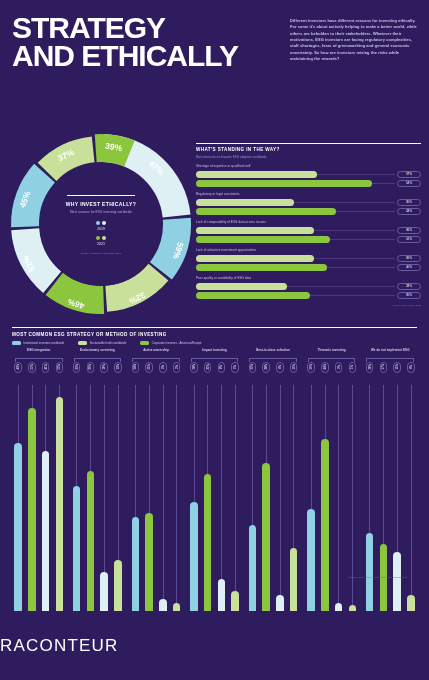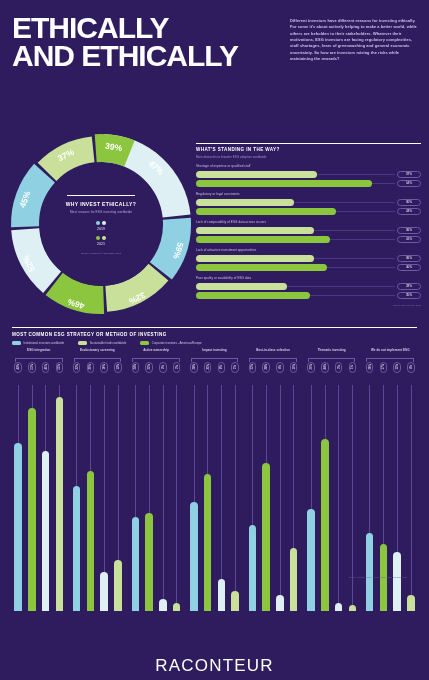--- a/index.html
+++ b/index.html
@@ -87,32 +87,32 @@
   }
   .cap span {
     font-size:3px; color:#ffffff; writing-mode:vertical-rl; transform:rotate(180deg);
     letter-spacing:-.2px;
   }
   .stem { width:.5px; background:#5c4a94; }
   .bar { width:7.5px; border-radius:4px 4px 0 0; }
 
   .plot { position:relative; height:238px; }
   .footer {
-    position:absolute; left:0; right:0; bottom:4px;
-    display:flex; justify-content:center; align-items:center;
+    position:absolute; left:0; right:0; bottom:24px;
+    display:flex; justify-content:flex-start; align-items:center;
   }
   .logo { font-size:17px; letter-spacing:1.2px; color:#ffffff; font-weight:300; }
   .foot-src { position:absolute; right:10px; bottom:33px; font-size:2.3px; color:#6f5ea0; }
 </style>
 </head>
 <body>
 
 <div class="header">
   <div class="title">
-    <div>ETHICALLY</div>
+    <div>STRATEGY</div>
     <div>AND ETHICALLY</div>
   </div>
   <div class="intro">Different investors have different reasons for investing ethically. For some it's about actively helping to make a better world, while others are beholden to their stakeholders. Whatever their motivations, ESG investors are facing regulatory complexities, staff shortages, fears of greenwashing and general economic uncertainty. So how are investors mixing the risks while maintaining the rewards?</div>
 </div>
 
 <div class="donut-wrap">
   <svg class="donut-svg" viewBox="0 0 190 196">
     <g id="donut-segments">
         <path d="M98.14095470322509,6.054825568281387A90,90 0 0 1 184.5069705831446,86.59243830591119L156.66035751283295,89.51923527740549A62,62 0 0 0 97.16376879555507,34.03776872481606Z" fill="#dff0f5"></path>
         <path d="M184.78076452338416,89.72191736302872A90,90 0 0 1 165.920967824605,151.40953277930925L143.85666672361677,134.17101147019082A62,62 0 0 0 156.8489711161091,91.67509862786423Z" fill="#8fd0e3"></path>

